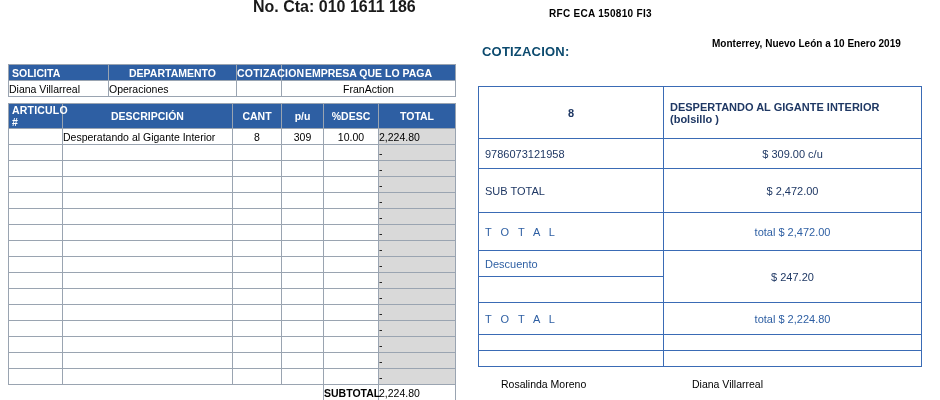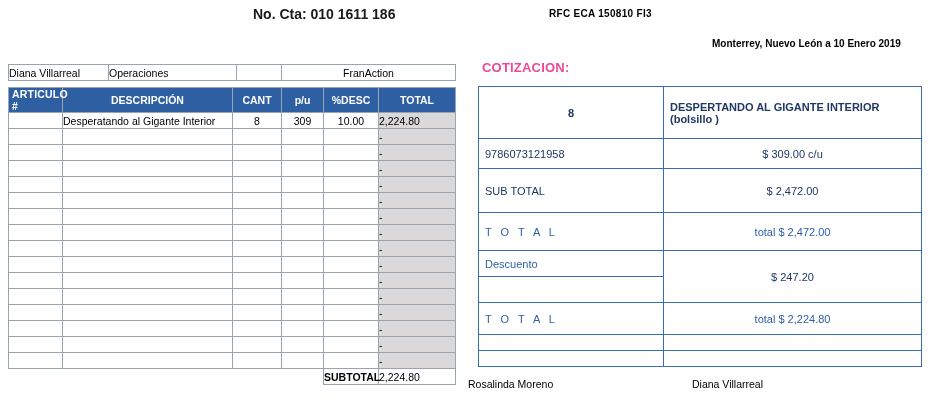--- a/index.html
+++ b/index.html
@@ -14,22 +14,22 @@
     font-family: "Liberation Sans", sans-serif;
     font-size: 11px;
     color: #000;
     overflow: hidden;
   }
 
   
   .hdr-acct {
     position: absolute;
     left: 253px;
-    top: 8px;
-    font-size: 14px;
+    top: 0px;
+    font-size: 16px;
     line-height: 13px;
     font-weight: bold;
     color: #1a1a1a;
   }
   .hdr-rfc {
     position: absolute;
     left: 549px;
     top: 8px;
     font-size: 10px;
     font-weight: bold;
@@ -38,24 +38,24 @@
   .hdr-city {
     position: absolute;
     left: 712px;
     top: 38px;
     font-size: 10px;
     font-weight: bold;
   }
   .cotizacion-title {
     position: absolute;
     left: 482px;
-    top: 60px;
+    top: 44px;
     font-size: 13px;
     font-weight: bold;
-    color: #ec4899;
+    color: #0c4a6e;
     letter-spacing: .2px;
   }
 
   
   .left-wrap {
     position: absolute;
     left: 8px;
     top: 64px;
     width: 447px;
   }
@@ -143,21 +143,21 @@
   }
   .r-desc-lbl {
     color: #2E5FA3;
     padding-left: 16px;
     font-size: 11px;
     margin-left: 8px;
   }
 
   .sign-left {
     position: absolute;
-    left: 468px;
+    left: 501px;
     top: 378px;
     font-size: 10.5px;
   }
   .sign-right {
     position: absolute;
     left: 692px;
     top: 378px;
     font-size: 10.5px;
   }
   .empty-td { height: 15px; }
@@ -175,20 +175,26 @@
 
 <div class="left-wrap">
   <table class="grid">
     <colgroup>
       <col style="width:100px">
         <col style="width:128px">
         <col style="width:45px">
         <col style="width:174px">
     </colgroup>
     <tbody>
+        <tr>
+      <td class="hdr-blue left-pad">SOLICITA</td>
+      <td class="hdr-blue">DEPARTAMENTO</td>
+      <td class="hdr-blue tiny-hdr">COTIZACION</td>
+      <td class="hdr-blue">EMPRESA QUE LO PAGA</td>
+    </tr>
     <tr>
       <td class="cell-pad">Diana Villarreal</td>
       <td class="cell-pad">Operaciones</td>
       <td class="cell-c"></td>
       <td class="cell-c">FranAction</td>
     </tr>
   </tbody>
     </table>
 
   <div style="height:6px"></div>

